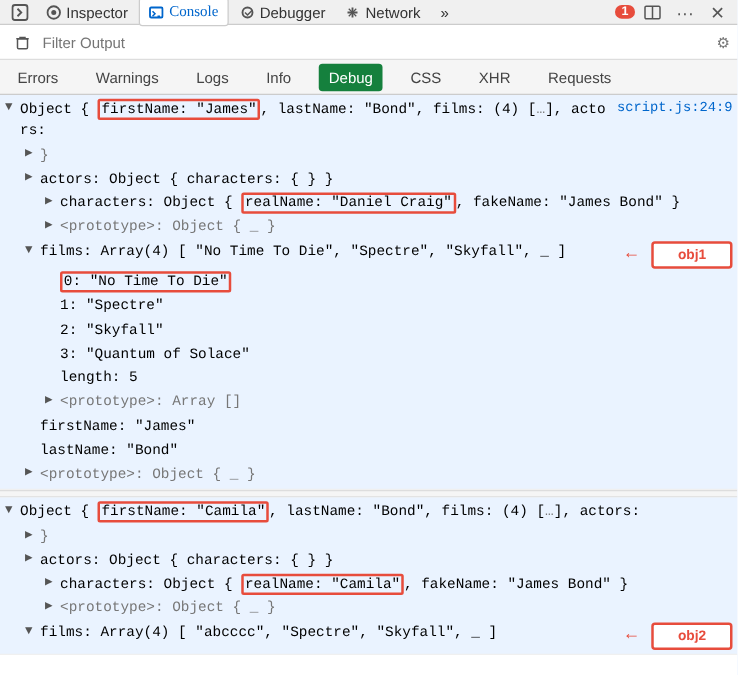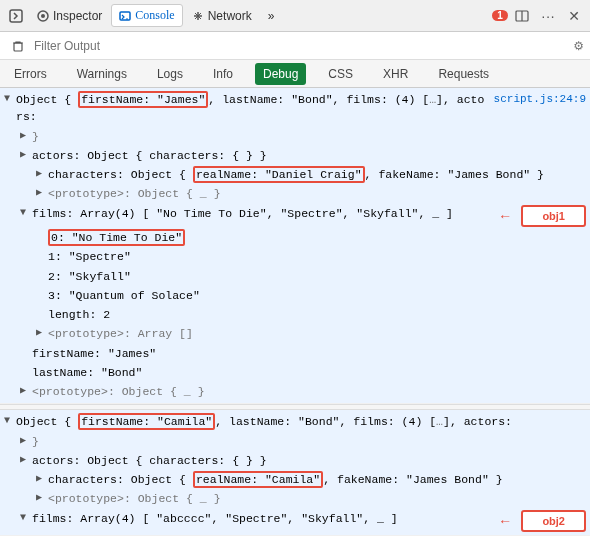--- a/index.html
+++ b/index.html
@@ -9,21 +9,21 @@
       background: #fff;
       width: 590px;
       height: 540px;
       overflow: hidden;
     }
 
     
     .toolbar {
       display: flex;
       align-items: center;
-      height: 32px;
+      height: 20px;
       background: #f0f0f0;
       border-bottom: 1px solid #ccc;
       padding: 0 4px;
       gap: 2px;
     }
     .toolbar-btn {
       display: flex;
       align-items: center;
       gap: 4px;
       padding: 3px 7px;
@@ -221,20 +221,27 @@
 
   <button class="toolbar-btn active">
     <svg width="12" height="12" viewBox="0 0 12 12" fill="none">
       <rect x="1" y="2" width="10" height="8" rx="1" stroke="#0066cc" stroke-width="1.5" fill="none"></rect>
       <path d="M3 5l2 2-2 2" stroke="#0066cc" stroke-width="1.2"></path>
       <path d="M7 9h2" stroke="#0066cc" stroke-width="1.2"></path>
     </svg>
     <span>Console</span>
   </button>
 
+  <button class="toolbar-btn">
+    <svg width="12" height="12" viewBox="0 0 12 12" fill="none">
+      <circle cx="6" cy="6" r="4" stroke="#555" stroke-width="1.5" fill="none"></circle>
+      <path d="M4 6l2 2 4-4" stroke="#555" stroke-width="1.2"></path>
+    </svg>
+    <span>Debugger</span>
+  </button>
 
   <button class="toolbar-btn">
     <svg width="12" height="12" viewBox="0 0 12 12" fill="none">
       <path d="M2 6h8M6 2v8" stroke="#555" stroke-width="1.5"></path>
       <path d="M3 3l6 6M9 3l-6 6" stroke="#555" stroke-width="1"></path>
     </svg>
     <span>Network</span>
   </button>
 
   <button class="toolbar-btn">
@@ -337,21 +344,21 @@
       <span class="line-content">2: "Skyfall"</span>
     </div>
 
     <div class="log-line indent-2">
       <span class="expand-arrow empty"></span>
       <span class="line-content">3: "Quantum of Solace"</span>
     </div>
 
     <div class="log-line indent-2">
       <span class="expand-arrow empty"></span>
-      <span class="line-content">length: 2</span>
+      <span class="line-content">length: 5</span>
     </div>
 
     <div class="log-line indent-2">
       <span class="expand-arrow collapsed"></span>
       <span class="line-content gray">&lt;prototype&gt;: Array []</span>
     </div>
 
     <div class="log-line indent-1">
       <span class="expand-arrow empty"></span>
       <span class="line-content">firstName: "James"</span>

